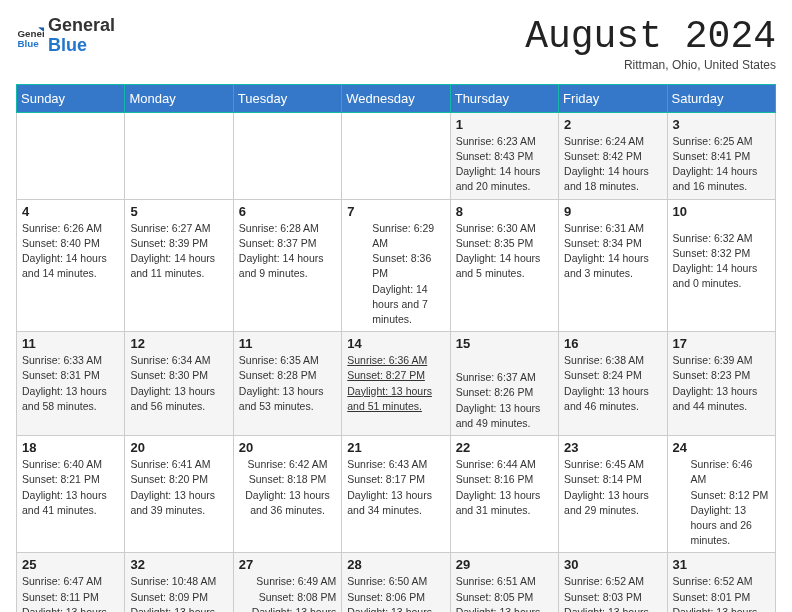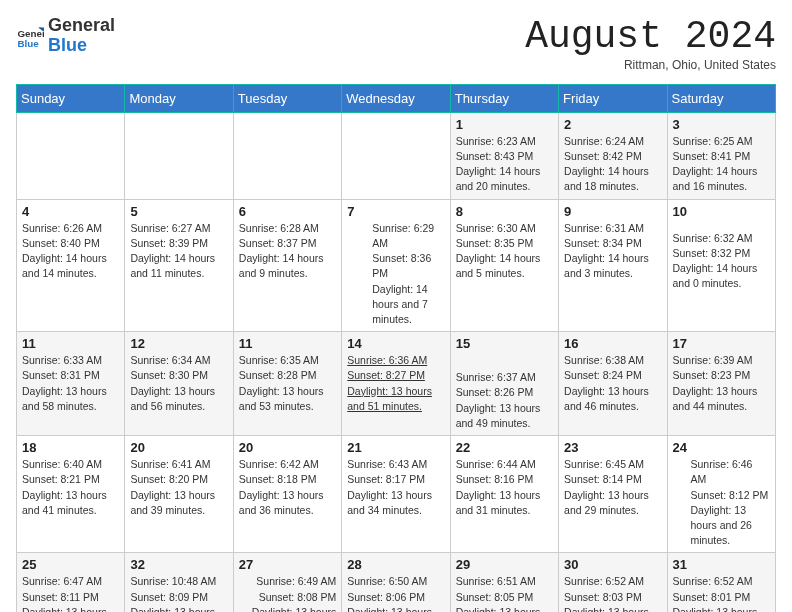--- a/index.html
+++ b/index.html
@@ -250,21 +250,21 @@
 Daylight: 13 hours and 41 minutes.</div>
         </td>
         <td>
           <span class="day-num">20</span>
           <div class="day-info" style="white-space: pre-line;">Sunrise: 6:41 AM
 Sunset: 8:20 PM
 Daylight: 13 hours and 39 minutes.</div>
         </td>
         <td>
           <span class="day-num">20</span>
-          <div class="day-info" style="white-space: pre-line;">Sunrise: 6:42 AM
+          <div class="day-info" style="white-space: pre-line; text-align: center;">Sunrise: 6:42 AM
 Sunset: 8:18 PM
 Daylight: 13 hours and 36 minutes.</div>
         </td>
         <td>
           <span class="day-num">21</span>
           <div class="day-info" style="white-space: pre-line;">Sunrise: 6:43 AM
 Sunset: 8:17 PM
 Daylight: 13 hours and 34 minutes.</div>
         </td>
         <td>

